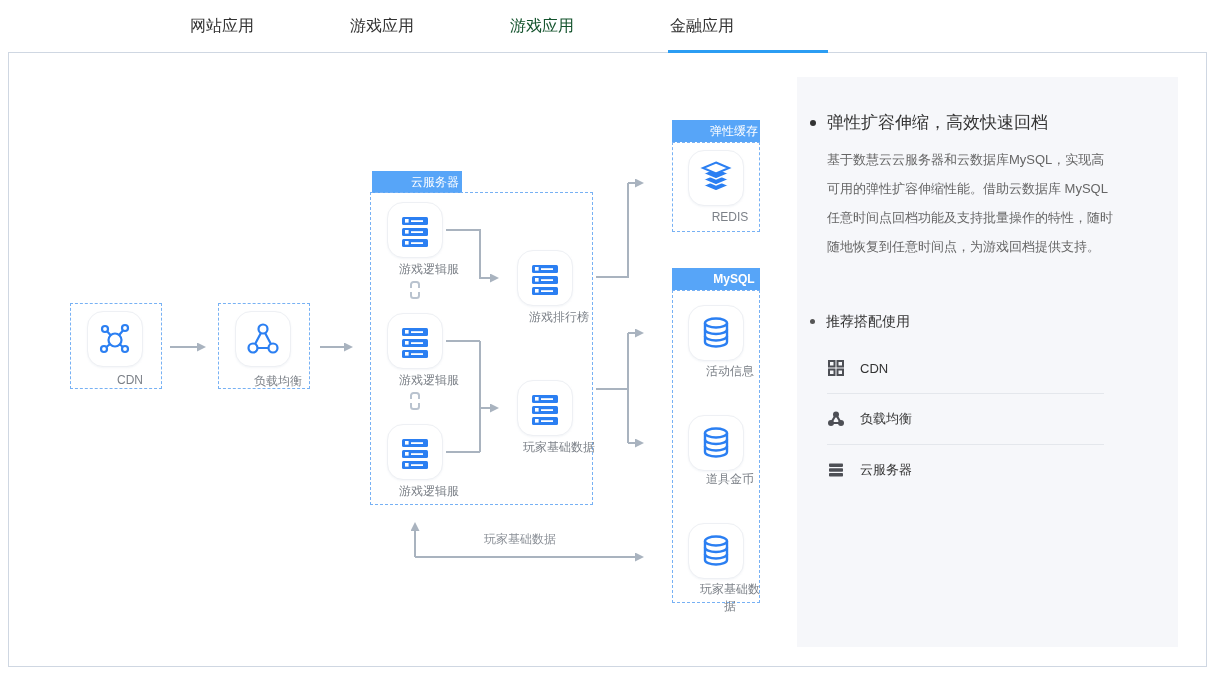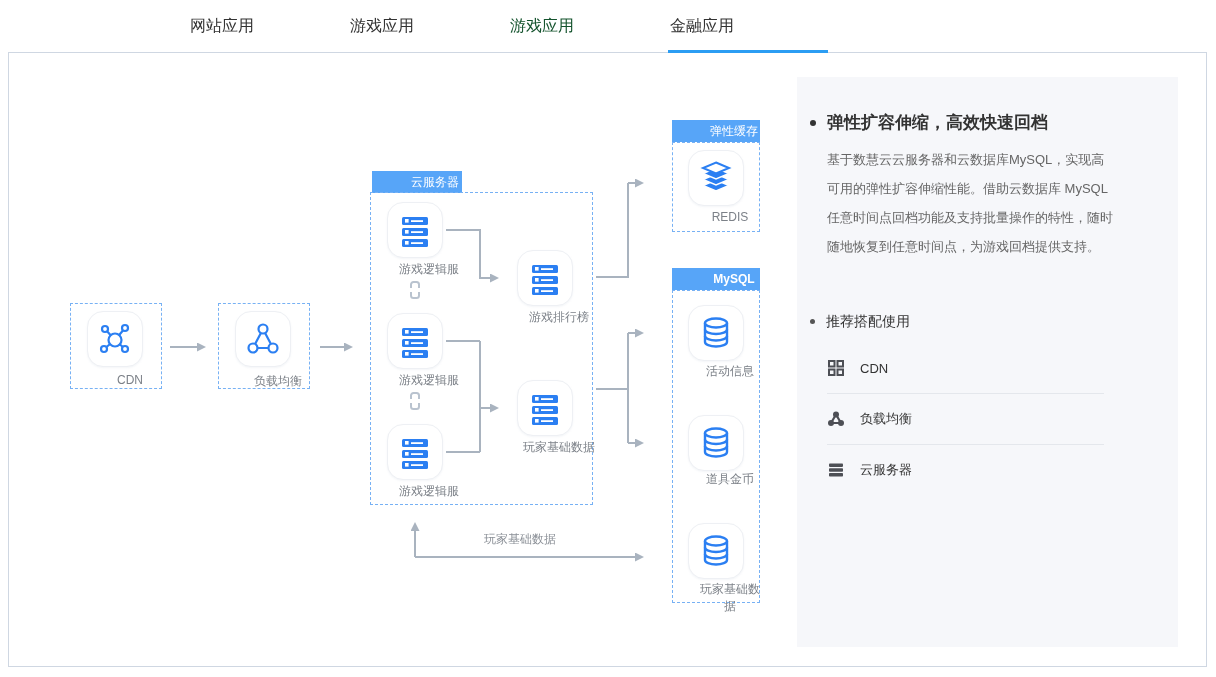--- a/index.html
+++ b/index.html
@@ -30,21 +30,21 @@
     border:1px solid #cfd7e2; background:#fff;
   }
   
   .panel {
     position:absolute; left:797px; top:77px; width:381px; height:570px;
     background:#f6f7fa; padding:34px 36px 0 13px;
   }
   .p-head { display:flex; align-items:flex-start; gap:11px; }
   .bullet { width:6px; height:6px; border-radius:50%; background:#333; margin-top:9px; flex:none; }
   .bullet.small { width:5px; height:5px; background:#555; margin-top:8px; }
-  .p-title { font-size:17px; font-weight:700; color:#333; line-height:24px; }
+  .p-title { font-size:17px; font-weight:400; color:#333; line-height:24px; }
   .p-desc {
     margin:10px 0 12px 17px; width:290px; font-size:13px; line-height:29px; color:#666;
   }
   .p-sub { margin-top:50px; }
   .p-sub .p-title2 { font-size:14px; color:#333; line-height:20px; }
   .rec-list { margin:12px 0 0 17px; width:277px; }
   .rec-item { height:50px; display:flex; align-items:center; gap:15px; cursor:pointer; }
   .rec-divider { border-top:1px solid #e4e7ec; }
   .rec-label { font-size:13px; color:#333; }
   .rec-icon { flex:none; display:flex; }

